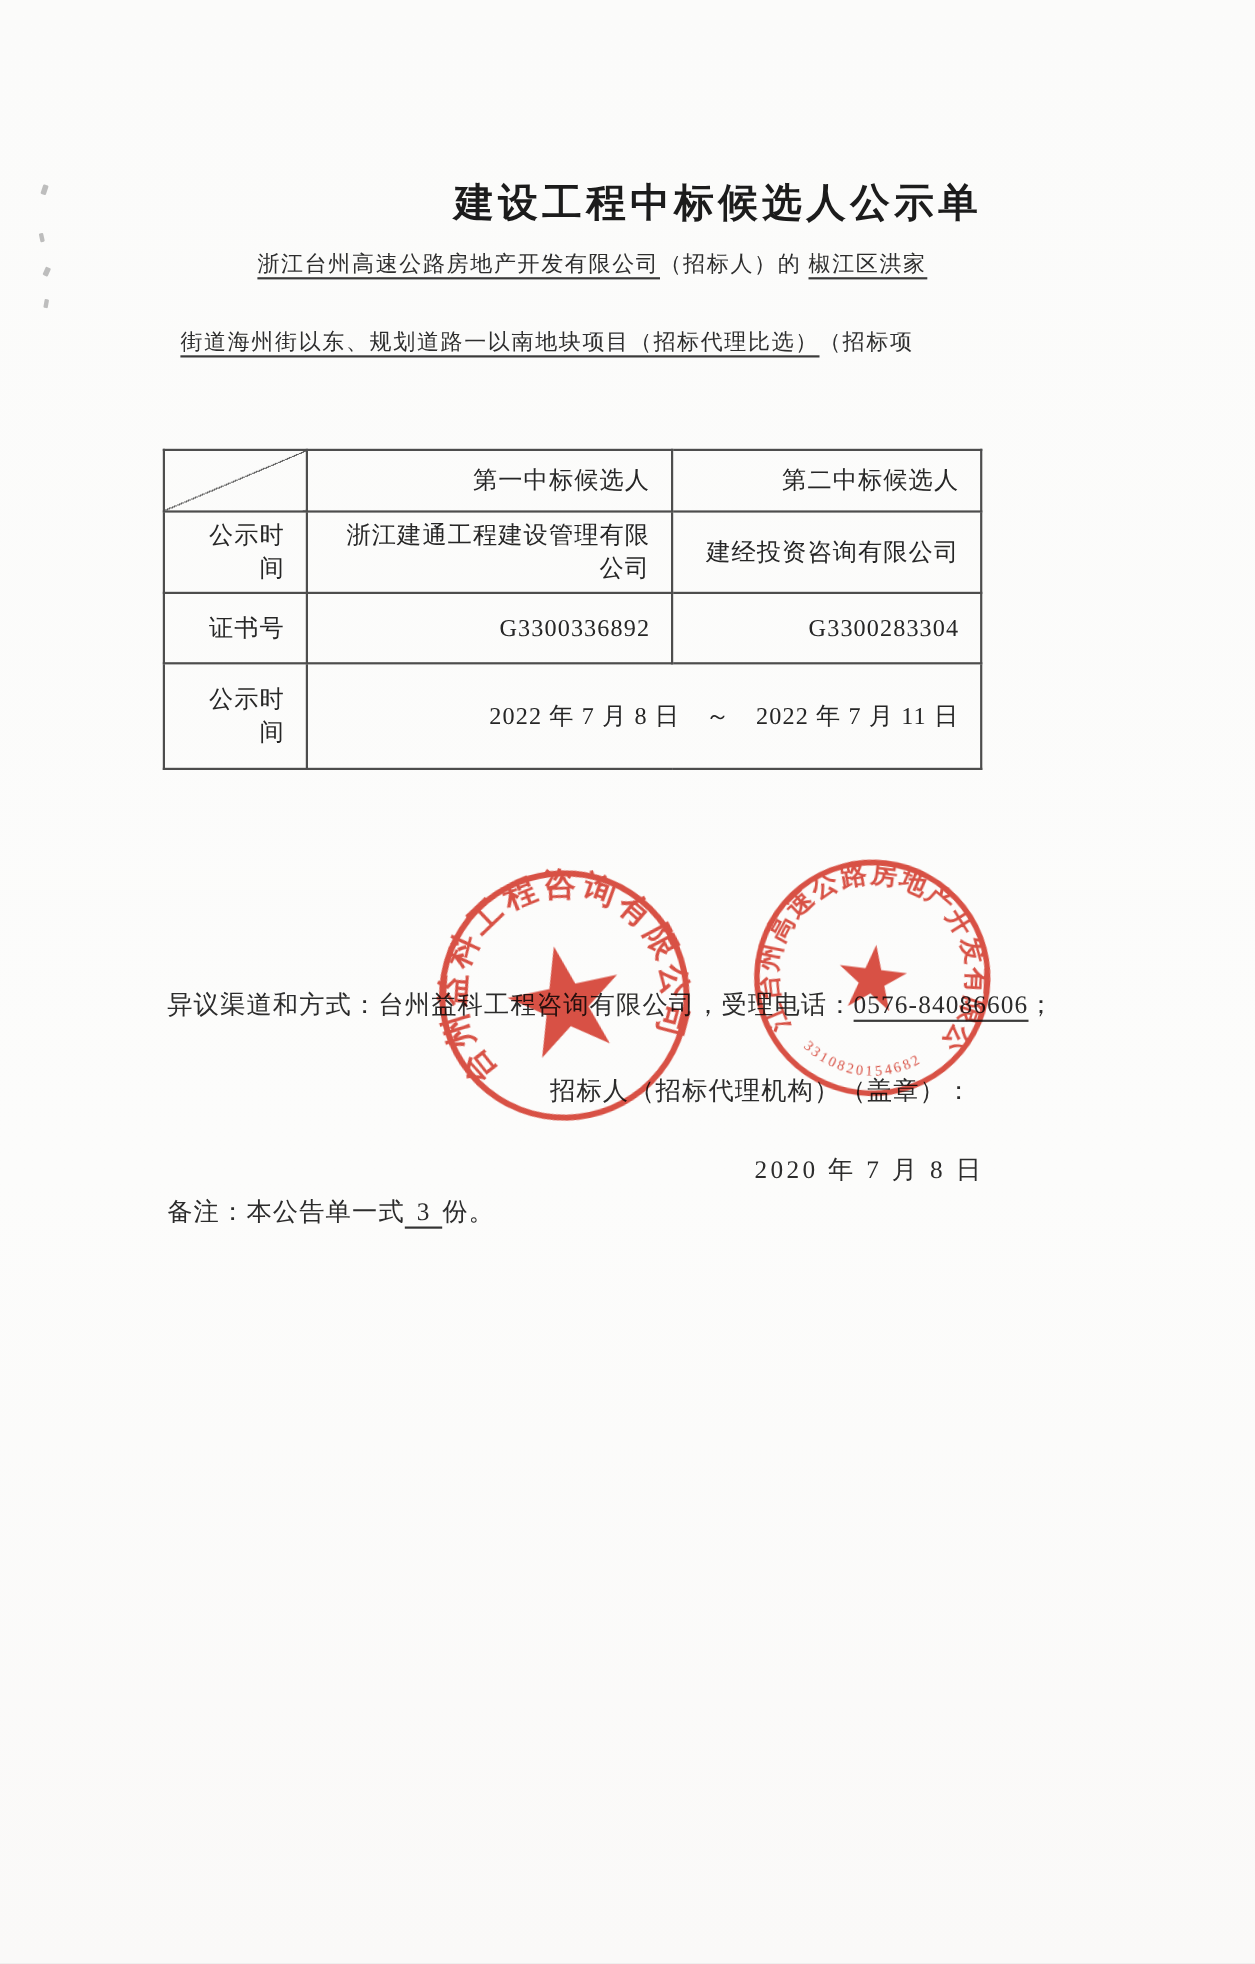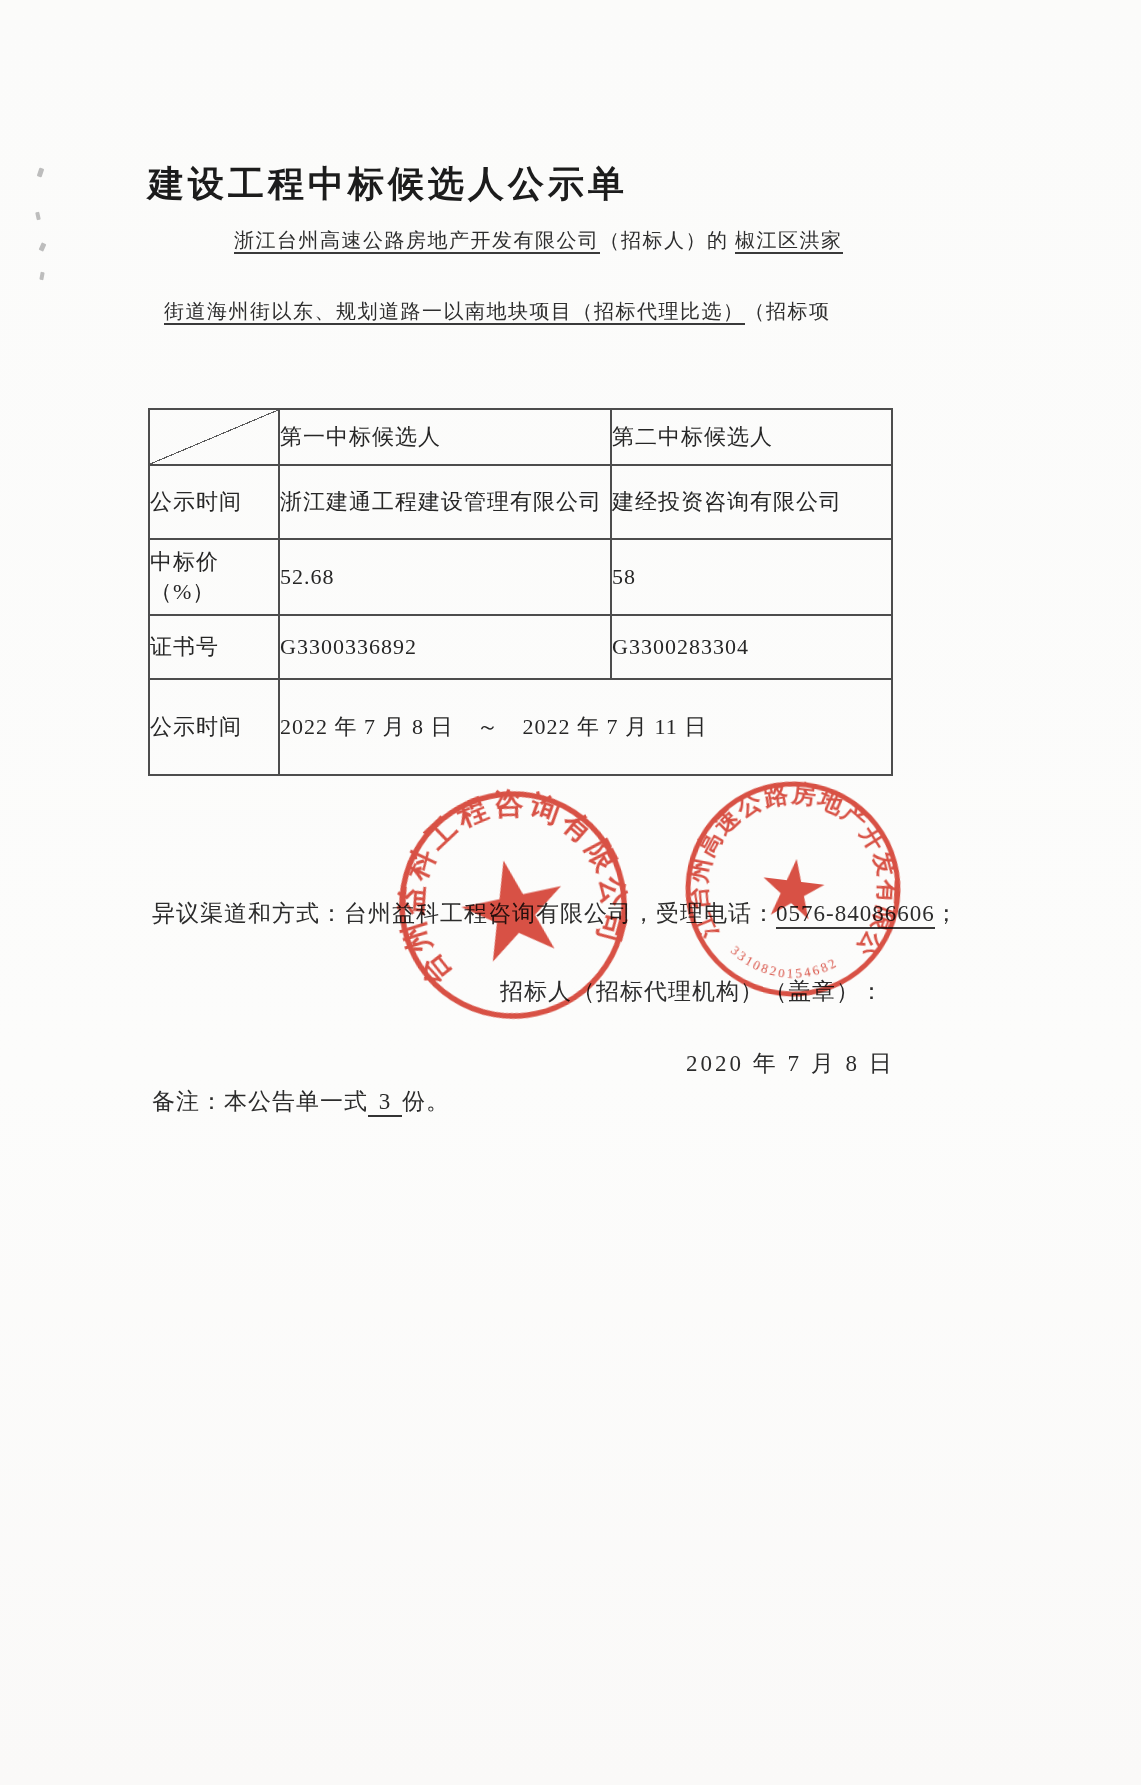--- a/index.html
+++ b/index.html
@@ -14,42 +14,42 @@
   }
   
   .artifact{position:absolute;background:#8a8a8a;opacity:.55;border-radius:1px;}
   .a1{left:38px;top:168px;width:5px;height:9px;transform:rotate(18deg);}
   .a2{left:36px;top:212px;width:4px;height:8px;transform:rotate(-12deg);}
   .a3{left:40px;top:243px;width:5px;height:8px;transform:rotate(24deg);}
   .a4{left:40px;top:272px;width:4px;height:8px;transform:rotate(10deg);}
 
   .title{
     position:absolute;left:148px;top:160px;width:745px;
-    text-align:left;font-size:36px;font-weight:bold;
+    text-align:right;font-size:36px;font-weight:bold;
     letter-spacing:4px;color:#1c1c1c;
   }
   .intro{
     position:absolute;left:138px;top:205px;width:742px;
     font-size:20px;letter-spacing:1.5px;line-height:71px;
     color:#2e2e2e;
     margin-left:26px;
   }
   .intro .line{white-space:nowrap;}
   .intro .indent{display:inline-block;width:70px;}
   .u{border-bottom:2px solid #3a3a3a;padding-bottom:1px;}
 
   table.grid{
     position:absolute;left:148px;top:408px;
     border-collapse:collapse;table-layout:fixed;
     font-size:22px;color:#262626;
   }
   table.grid td{
     border:2px solid #4d4d4d;
-    text-align:left;vertical-align:middle;
-    padding:0 0;letter-spacing:1px;
+    text-align:right;vertical-align:middle;
+    padding:0 19px;letter-spacing:1px;
   }
   tr.rh   td{height:54px;}
   tr.r0 td{height:72px;}
   tr.r1 td{height:74px;}
   tr.r2 td{height:100px;}
   tr.r3 td{height:62px;}
   tr.r4 td{height:94px;}
   td.diag{
     background-image:linear-gradient(to bottom right,
       transparent 49.5%, #5a5a5a 49.5%, #5a5a5a 50.6%, transparent 50.6%);
@@ -95,25 +95,20 @@
         <tr class="rh">
       <td class="diag"></td>
       <td>第一中标候选人</td>
       <td>第二中标候选人</td>
     </tr>
     <tr class="r0">
       <td>公示时间</td>
       <td>浙江建通工程建设管理有限公司</td>
       <td>建经投资咨询有限公司</td>
     </tr>
-    <tr class="r1">
-      <td>中标价（%）</td>
-      <td class="num">52.68</td>
-      <td class="num">58</td>
-    </tr>
     <tr class="r3">
       <td>证书号</td>
       <td class="num">G3300336892</td>
       <td class="num">G3300283304</td>
     </tr>
     <tr class="r4">
       <td>公示时间</td>
       <td colspan="2">2022 年 7 月 8 日　～　2022 年 7 月 11 日</td>
     </tr>
   </tbody>

